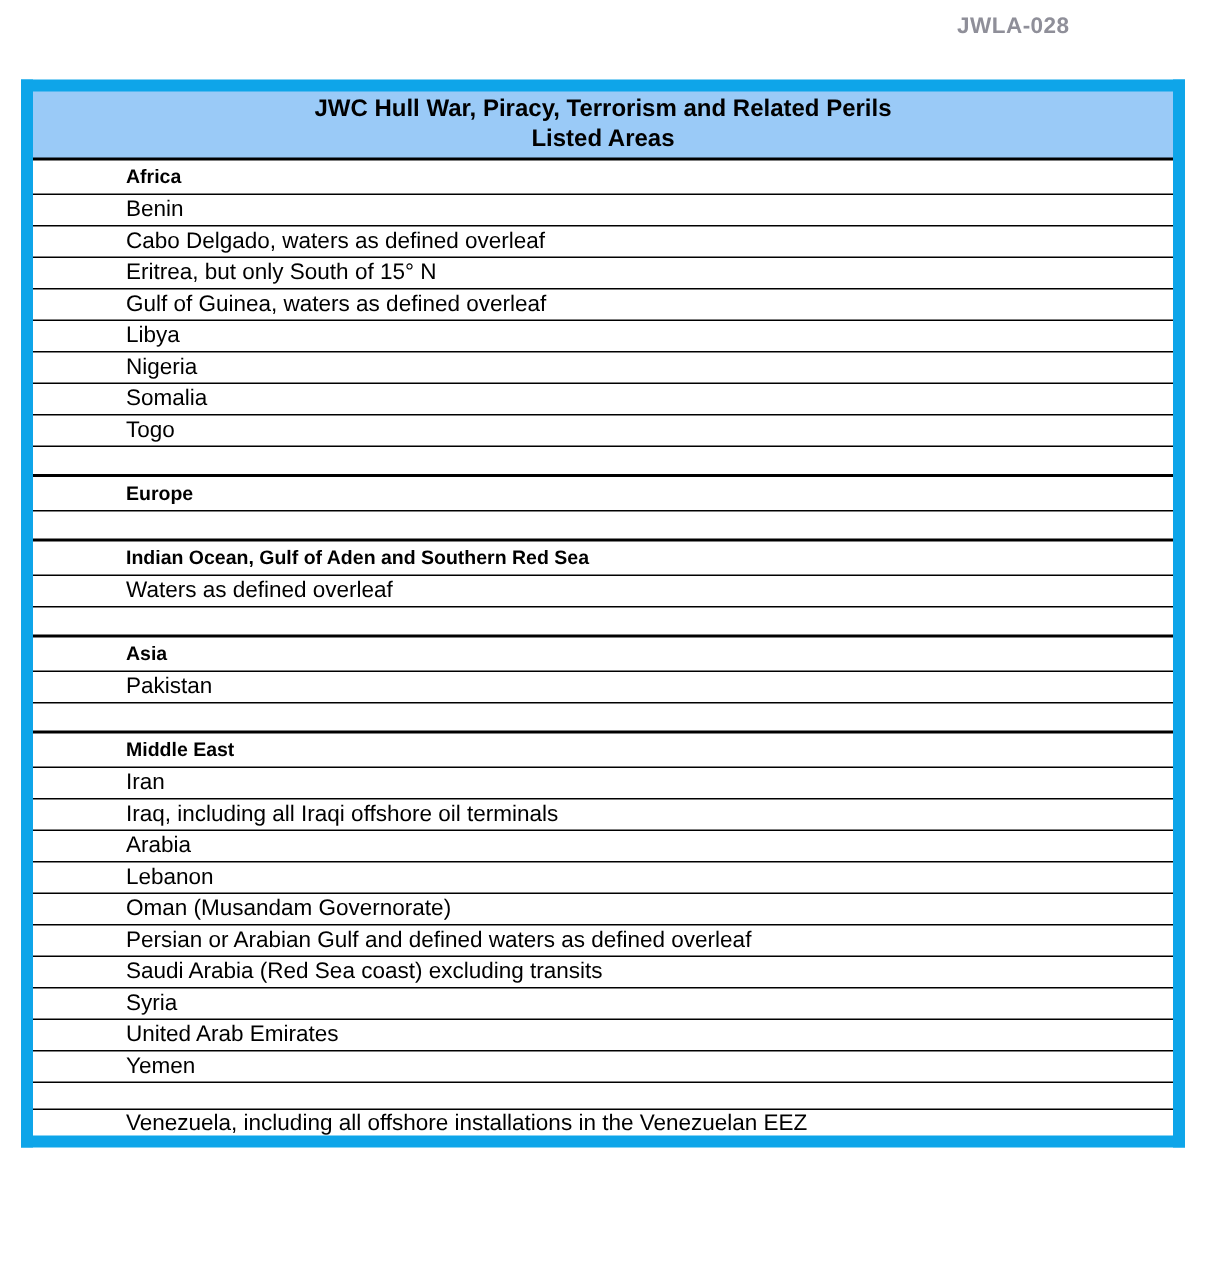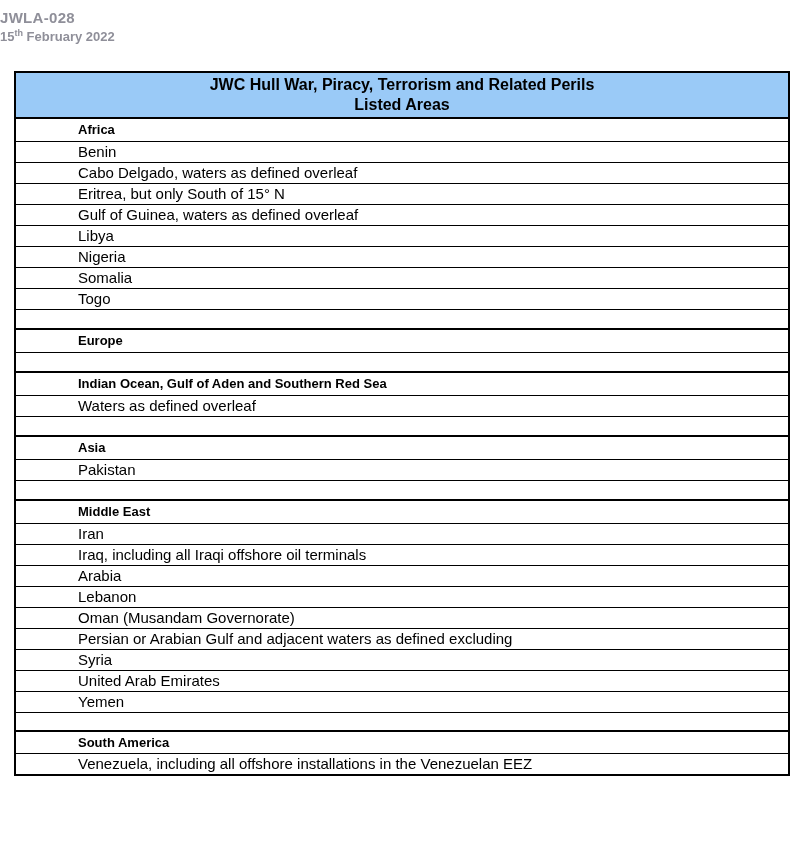--- a/index.html
+++ b/index.html
@@ -7,21 +7,21 @@
   body {
     width: 803px;
     height: 842px;
     font-family: "Liberation Sans", sans-serif;
     color: #000000;
     overflow: hidden;
   }
   .doc-header {
     padding-top: 9px;
     margin-right: 90px;
-    text-align: left;
+    text-align: right;
   }
   .doc-ref {
     font-size: 15px;
     font-weight: bold;
     color: #8f8f99;
     letter-spacing: 0.3px;
   }
   .doc-date {
     font-size: 13px;
     font-weight: bold;
@@ -31,21 +31,21 @@
   .doc-date sup {
     font-size: 9px;
     vertical-align: super;
     line-height: 0;
   }
   table.areas-table {
     border-collapse: collapse;
     margin: 27px 0 0 14px;
     width: 776px;
     table-layout: fixed;
-    border: 2px solid #0ea5e9;
+    border: 8px solid #0ea5e9;
   }
   .title-cell {
     background: #9acaf7;
     border: 2px solid #000000;
     text-align: center;
     font-size: 16px;
     font-weight: bold;
     height: 44px;
     line-height: 20px;
     padding: 2px 0;
@@ -70,21 +70,20 @@
   }
   tr.spacer-row td { height: 20px; }
   tr.spacer-row.short td { height: 14px; }
   tbody tr:last-child td { border-bottom-width: 2px; margin-top: 40px; }
 </style>
 </head>
 <body>
 
 <div class="doc-header">
   <div class="doc-ref">JWLA-028</div>
-  <div class="doc-date"><span>15</span><sup>th</sup><span> February 2022</span></div>
 </div>
 
 <table class="areas-table">
   <thead>
     <tr>
       <th class="title-cell">
         <div>JWC Hull War, Piracy, Terrorism and Related Perils</div>
         <div>Listed Areas</div>
       </th>
     </tr>
@@ -156,34 +155,34 @@
       <tr class="item-row">
         <td>Arabia</td>
       </tr>
       <tr class="item-row">
         <td>Lebanon</td>
       </tr>
       <tr class="item-row">
         <td>Oman (Musandam Governorate)</td>
       </tr>
       <tr class="item-row">
-        <td>Persian or Arabian Gulf and adjacent waters as defined excluding</td>
+        <td>Persian or Arabian Gulf and defined waters as defined overleaf</td>
+      </tr>
+      <tr class="item-row">
+        <td>Saudi Arabia (Red Sea coast) excluding transits</td>
       </tr>
       <tr class="item-row">
         <td>Syria</td>
       </tr>
       <tr class="item-row">
         <td>United Arab Emirates</td>
       </tr>
       <tr class="item-row">
         <td>Yemen</td>
       </tr>
       <tr class="spacer-row short">
         <td>&nbsp;</td>
       </tr>
-      <tr class="section-row">
-        <td>South America</td>
-      </tr>
       <tr class="item-row">
         <td>Venezuela, including all offshore installations in the Venezuelan EEZ</td>
       </tr>
     </tbody>
 </table>
 
 </body></html>

